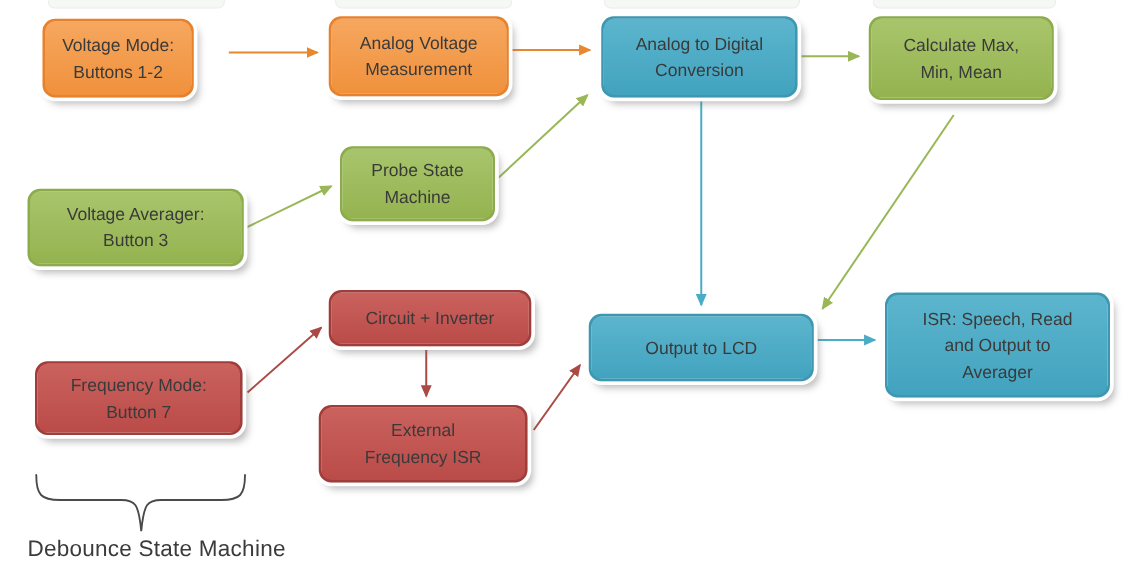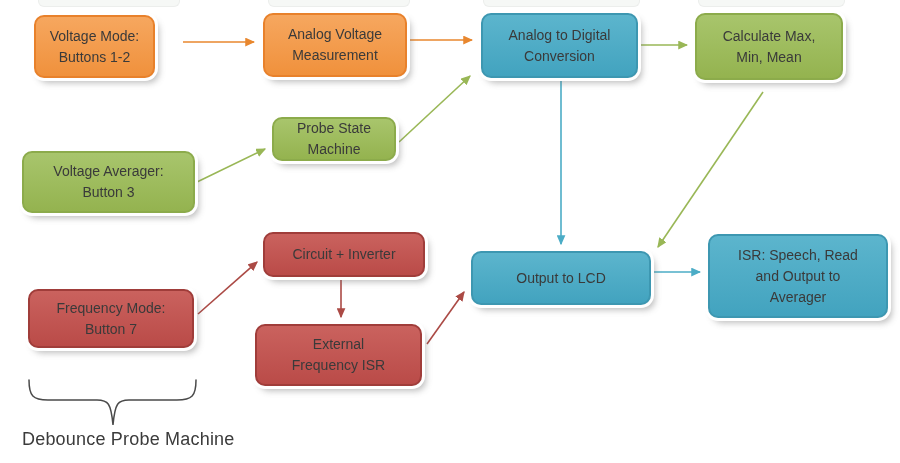--- a/index.html
+++ b/index.html
@@ -33,21 +33,21 @@
   }
   .node--orange { background: linear-gradient(180deg,#f6a75f 0%,#f0913c 100%); border: 2px solid #e8812b; }
   .node--green  { background: linear-gradient(180deg,#a8c56c 0%,#94b34f 100%); border: 2px solid #8cab4b; }
   .node--blue   { background: linear-gradient(180deg,#5cb5cd 0%,#42a3bf 100%); border: 2px solid #3d97b1; }
   .node--red    { background: linear-gradient(180deg,#ca625e 0%,#ba4b48 100%); border: 2px solid #a03d3a; }
 
   #n-voltage-mode            { left: 34px;  top: 15px;  width: 121px; height: 63px; }
   #n-analog-voltage-meas     { left: 263px; top: 13px;  width: 144px; height: 64px; }
   #n-adc                     { left: 481px; top: 13px;  width: 157px; height: 65px; }
   #n-calc-max-min-mean       { left: 695px; top: 13px;  width: 148px; height: 67px; }
-  #n-probe-state-machine     { left: 272px; top: 117px; width: 124px; height: 44px; }
+  #n-probe-state-machine     { left: 272px; top: 117px; width: 124px; height: 60px; }
   #n-voltage-averager        { left: 22px;  top: 151px; width: 173px; height: 62px; }
   #n-frequency-mode          { left: 28px;  top: 289px; width: 166px; height: 59px; }
   #n-circuit-inverter        { left: 263px; top: 232px; width: 162px; height: 45px; }
   #n-external-frequency-isr  { left: 255px; top: 324px; width: 167px; height: 62px; }
   #n-output-to-lcd           { left: 471px; top: 251px; width: 180px; height: 54px; }
   #n-isr-speech              { left: 708px; top: 234px; width: 180px; height: 84px; }
 
   
   .ghost-strip {
     position: absolute;
@@ -160,15 +160,15 @@
   </div>
   <div class="node node--blue" id="n-output-to-lcd">
     <span class="node-label">Output to LCD</span>
   </div>
   <div class="node node--blue" id="n-isr-speech">
     <span class="node-label">ISR: Speech, Read
 and Output to
 Averager</span>
   </div>
 
-  <div class="caption">Debounce Probe Machine</div>
+  <div class="caption">Debounce State Machine</div>
 
 </div>
 
 </body></html>

